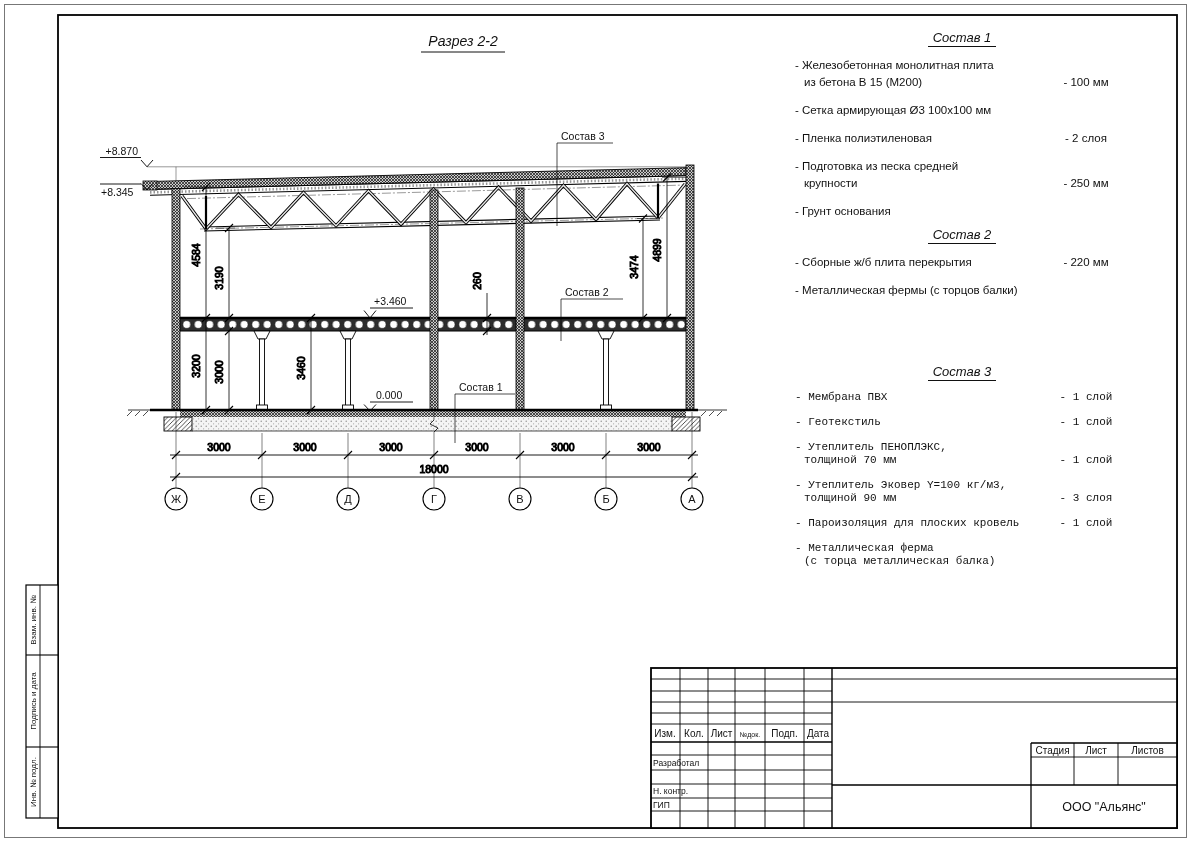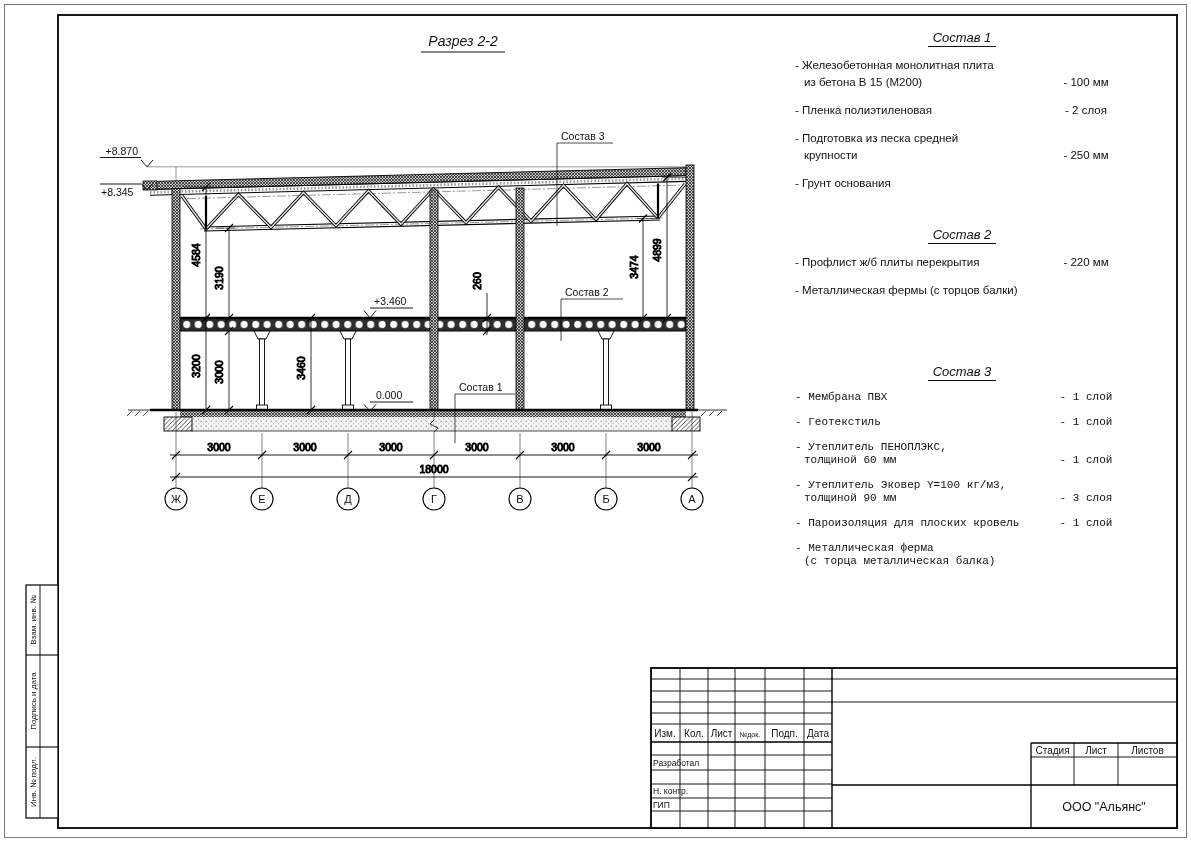--- a/index.html
+++ b/index.html
@@ -313,59 +313,63 @@
 <div class="panel">
 
   <div class="sost s12" style="top:30px;">
     <div class="sost-title"><span>Состав 1</span></div>
     <div class="item">
           <div class="txt">- Железобетонная  монолитная плита
 из бетона В 15 (М200)</div>
           <div class="val">- 100 мм</div>
         </div>
     <div class="item">
+          <div class="txt">- Сетка армирующая Ø3 100х100 мм</div>
+          <div class="val"></div>
+        </div>
+    <div class="item">
           <div class="txt">- Пленка полиэтиленовая</div>
           <div class="val">-  2 слоя</div>
         </div>
     <div class="item">
           <div class="txt">- Подготовка из песка средней
 крупности</div>
           <div class="val">- 250 мм</div>
         </div>
     <div class="item">
           <div class="txt">- Грунт основания</div>
           <div class="val"></div>
         </div>
   </div>
 
   <div class="sost s12" style="top:227px;">
     <div class="sost-title"><span>Состав 2</span></div>
     <div class="item">
-          <div class="txt">- Профлист ж/б плиты перекрытия</div>
+          <div class="txt">- Сборные ж/б плита перекрытия</div>
           <div class="val">- 220 мм</div>
         </div>
     <div class="item">
           <div class="txt">- Металлическая фермы (с торцов балки)</div>
           <div class="val"></div>
         </div>
   </div>
 
   <div class="sost s3" style="top:364px;">
     <div class="sost-title"><span>Состав 3</span></div>
     <div class="item">
           <div class="txt">- Мембрана ПВХ</div>
           <div class="val">- 1 слой</div>
         </div>
     <div class="item">
           <div class="txt">- Геотекстиль</div>
           <div class="val">- 1 слой</div>
         </div>
     <div class="item">
           <div class="txt">- Утеплитель ПЕНОПЛЭКС,
-толщиной 60 мм</div>
+толщиной 70 мм</div>
           <div class="val">- 1 слой</div>
         </div>
     <div class="item">
           <div class="txt">- Утеплитель Эковер Y=100 кг/м3,
 толщиной 90 мм</div>
           <div class="val">- 3 слоя</div>
         </div>
     <div class="item">
           <div class="txt">- Пароизоляция для плоских кровель</div>
           <div class="val">- 1 слой</div>

